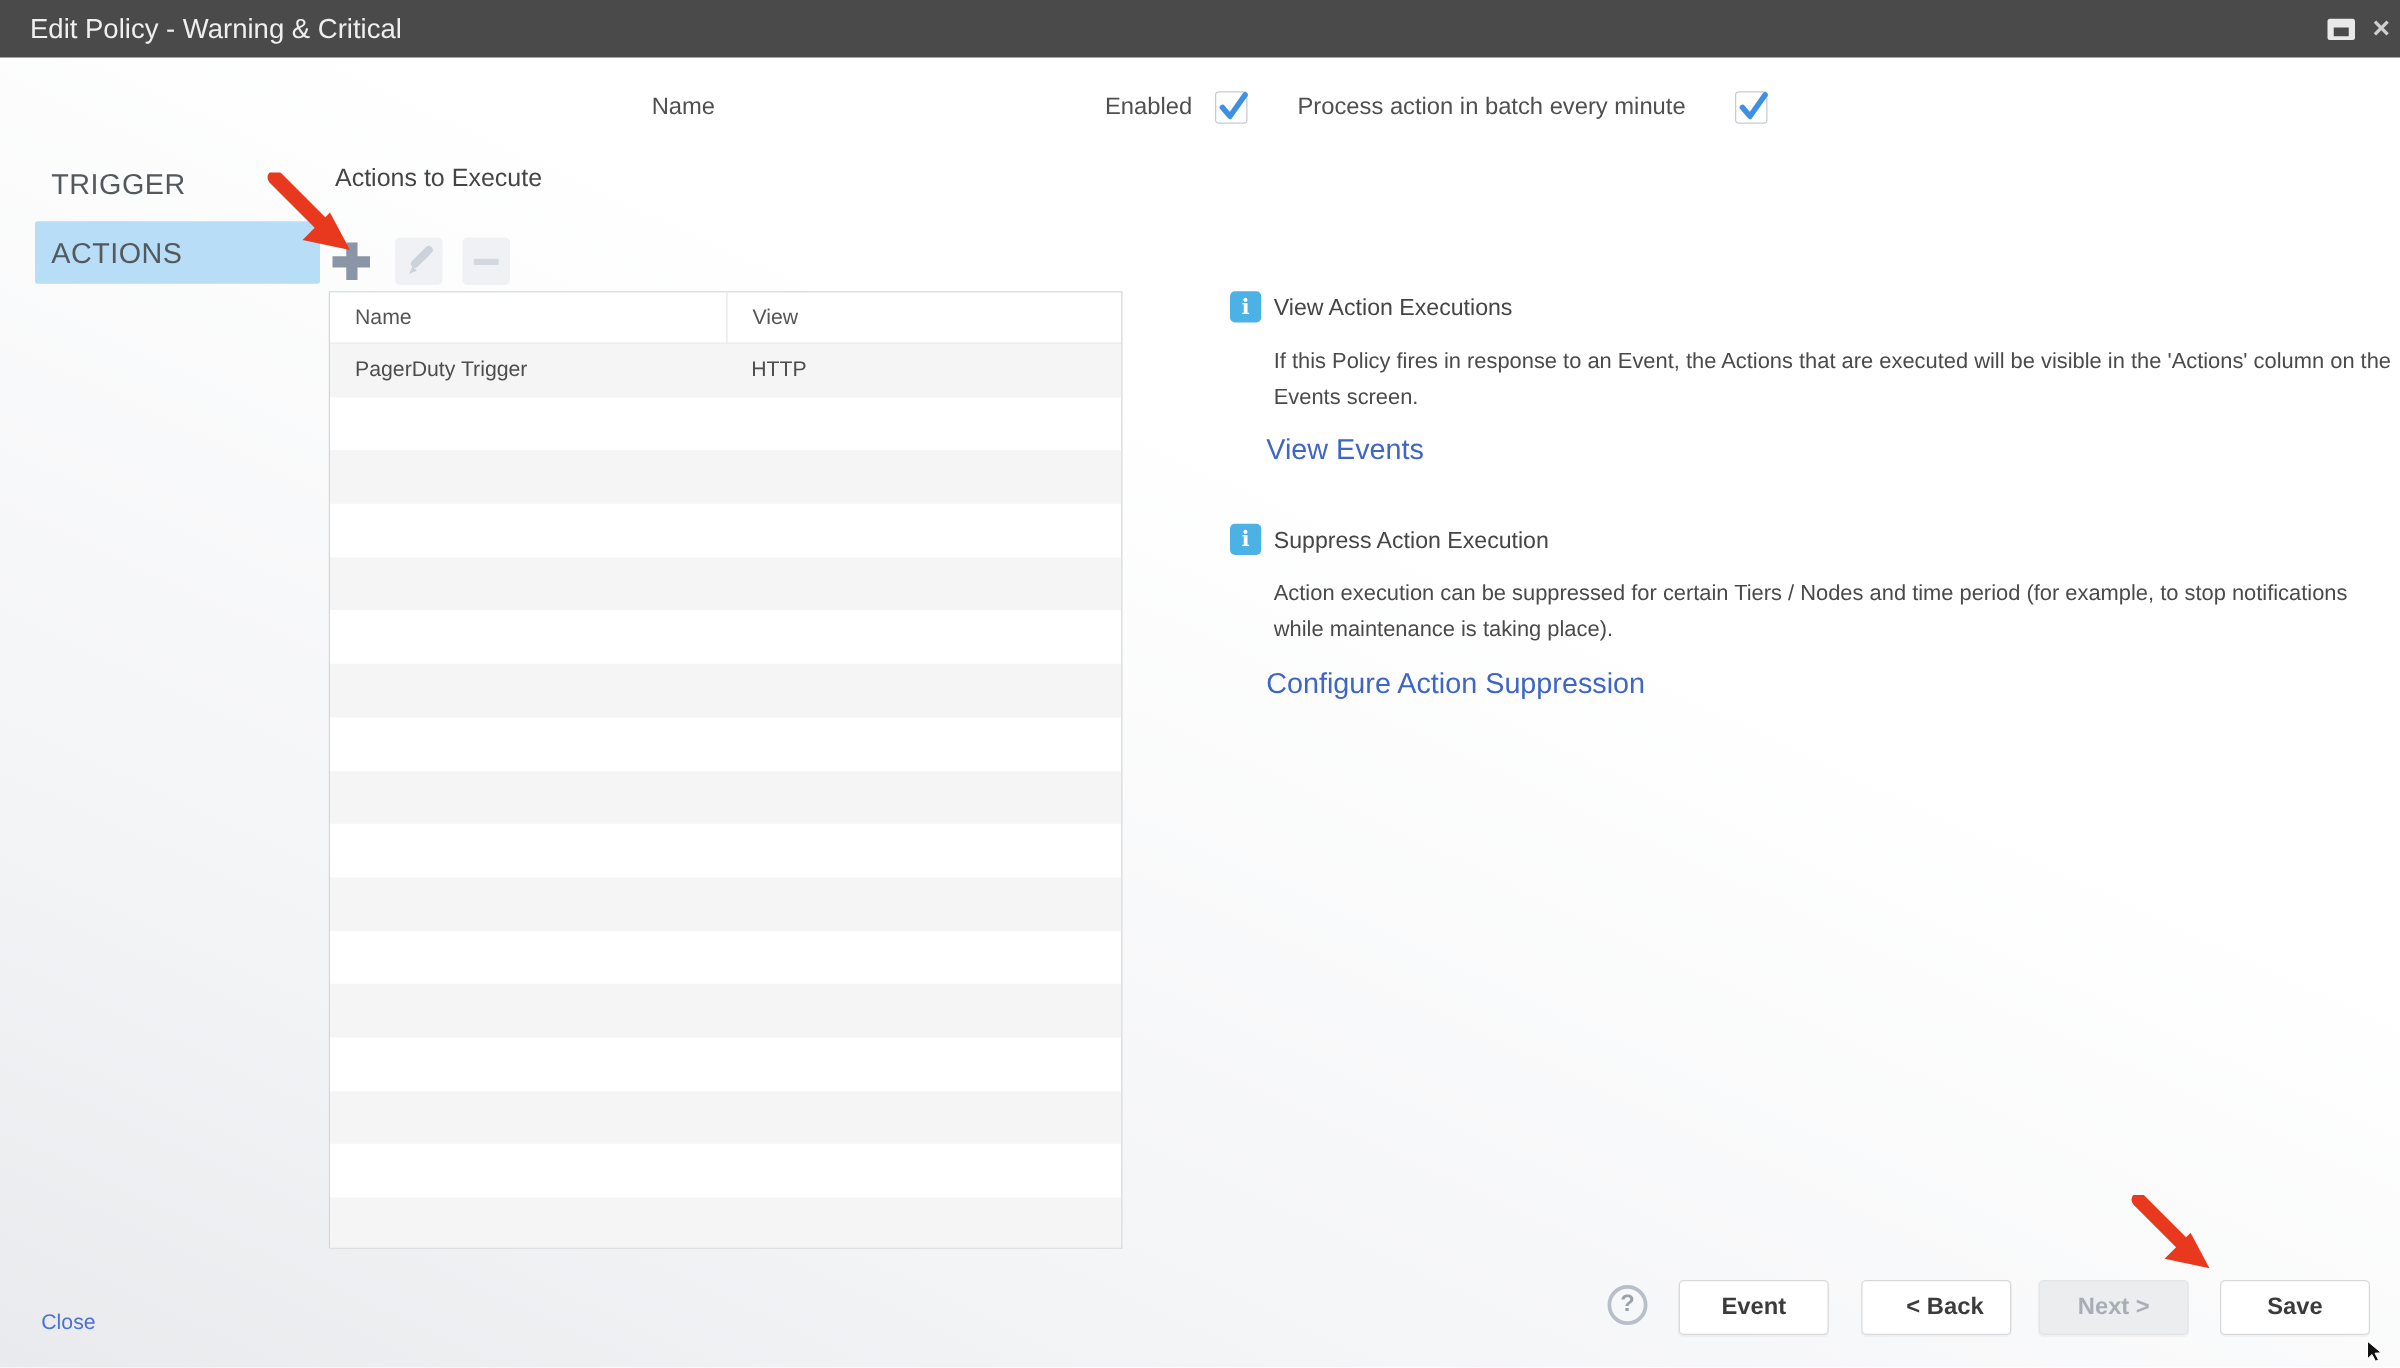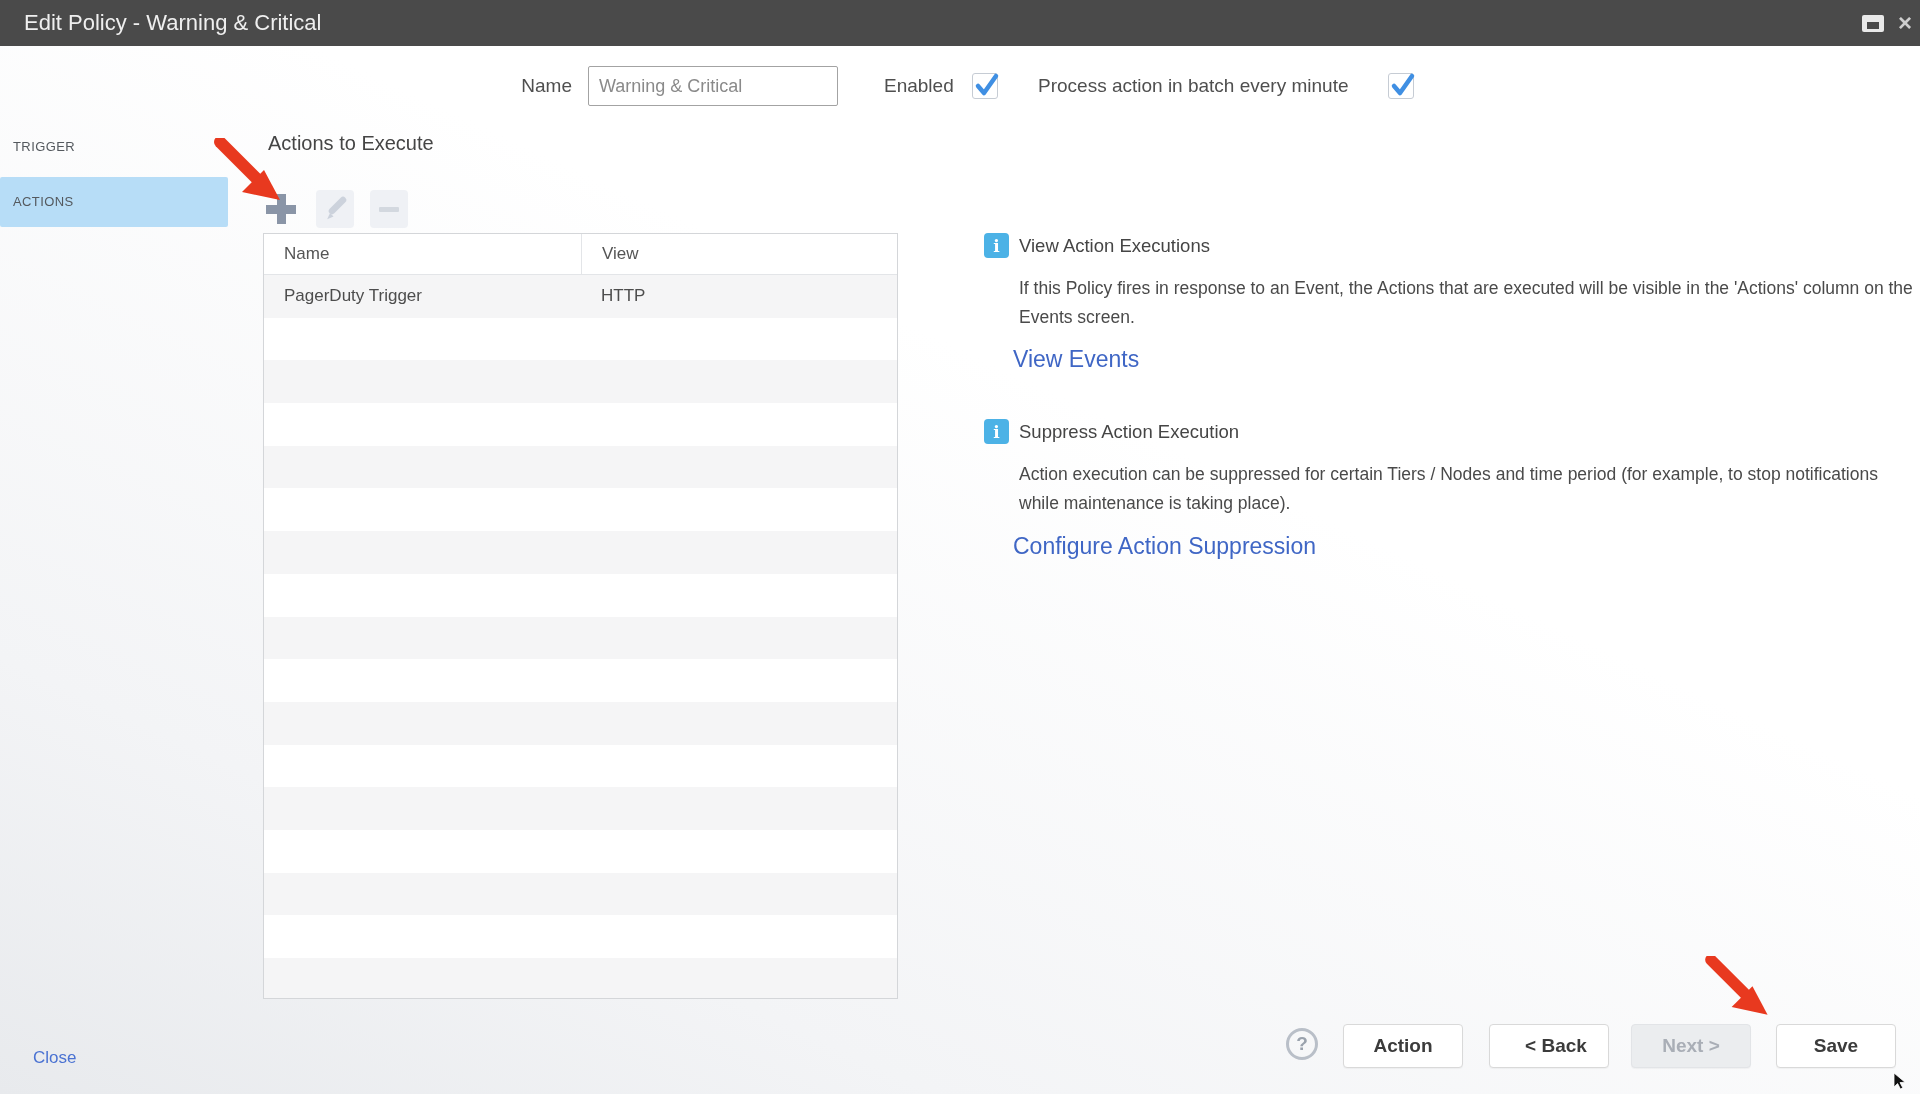--- a/index.html
+++ b/index.html
@@ -20,21 +20,21 @@
   #name-input{position:absolute;left:588px;top:66px;width:250px;height:40px;box-sizing:border-box;
               border:1px solid #a3a3a3;border-radius:2px;font-family:inherit;font-size:18px;color:#8a8a8a;padding:0 10px;background:#fff;}
   #enabled-label{left:884px;}
   #batch-label{left:1038px;}
   .checkbox{position:absolute;top:73px;width:26px;height:26px;box-sizing:border-box;background:#fff;
             border:1px solid #c6ccd4;border-radius:3px;cursor:pointer;}
   .checkbox svg{position:absolute;left:1px;top:-4px;overflow:visible;}
   #enabled-checkbox{left:972px;}
   #batch-checkbox{left:1388px;}
   
-  .nav-item{position:absolute;left:0;width:228px;height:50px;cursor:pointer;font-size:13px;color:#54595e;letter-spacing:.4px;text-decoration:underline;}
+  .nav-item{position:absolute;left:28px;width:228px;height:50px;cursor:pointer;font-size:23px;color:#54595e;letter-spacing:.4px;text-decoration:underline;}
   .nav-item span{position:absolute;left:13px;top:0;line-height:50px;}
   #nav-trigger{top:122px;}
   #nav-actions{top:177px;background:#b7ddf7;border-radius:2px;}
   
   #actions-heading{position:absolute;left:268px;top:132px;font-size:20px;color:#454545;}
   .toolbtn{position:absolute;top:190px;width:38px;height:38px;border-radius:4px;cursor:pointer;
            display:flex;align-items:center;justify-content:center;}
   #add-btn{left:262px;}
   .plus{position:relative;width:30px;height:30px;}
   .plus::before{content:"";position:absolute;left:0;top:11px;width:30px;height:9px;background:#8a95a7;}
@@ -91,21 +91,20 @@
     <div class="title">Edit Policy - Warning &amp; Critical</div>
     <div class="win-btn max-btn">
       <span class="max-glyph"></span>
     </div>
     <div class="win-btn close-btn">
       <span>×</span>
     </div>
   </div>
 
   <div class="flabel" id="name-label">Name</div>
-  <input id="name-input" value="Warning &amp; Critical" style="">
   <div class="flabel" id="enabled-label">Enabled</div>
   <div class="checkbox" id="enabled-checkbox">
     <svg width="26" height="30" viewBox="0 0 26 30">
       <polyline points="4,16 10,23 22,6" fill="none" stroke="#3f8fe3" stroke-width="4.5" stroke-linecap="round" stroke-linejoin="round"></polyline>
     </svg>
   </div>
   <div class="flabel" id="batch-label">Process action in batch every minute</div>
   <div class="checkbox" id="batch-checkbox">
     <svg width="26" height="30" viewBox="0 0 26 30">
       <polyline points="4,16 10,23 22,6" fill="none" stroke="#3f8fe3" stroke-width="4.5" stroke-linecap="round" stroke-linejoin="round"></polyline>
@@ -222,21 +221,21 @@
     <span>i</span>
   </div>
   <div class="info-title" id="info2-title">Suppress Action Execution</div>
   <div class="info-body" id="info2-body">Action execution can be suppressed for certain Tiers / Nodes and time period (for example, to stop notifications while maintenance is taking place).</div>
   <a class="info-link" id="info2-link">Configure Action Suppression</a>
 
   <a id="close-link">Close</a>
   <div id="help-btn">
     <span>?</span>
   </div>
-  <button class="btn" id="cancel-btn">Action</button>
+  <button class="btn" id="cancel-btn">Event</button>
   <button class="btn" id="back-btn">&lt; Back</button>
   <button class="btn" id="next-btn" disabled="">Next &gt;</button>
   <button class="btn" id="save-btn">Save</button>
 
   <svg class="annot" id="arrow-add" width="84" height="74" viewBox="0 0 84 74">
     <path d="M8 4 L44 40" stroke="#e8391f" stroke-width="12" stroke-linecap="round" fill="none"></path>
     <polygon points="68,62 30,54 52,32" fill="#e8391f"></polygon>
   </svg>
   <svg class="annot" id="arrow-save" width="80" height="70" viewBox="0 0 84 74">
     <path d="M8 4 L44 40" stroke="#e8391f" stroke-width="12" stroke-linecap="round" fill="none"></path>

